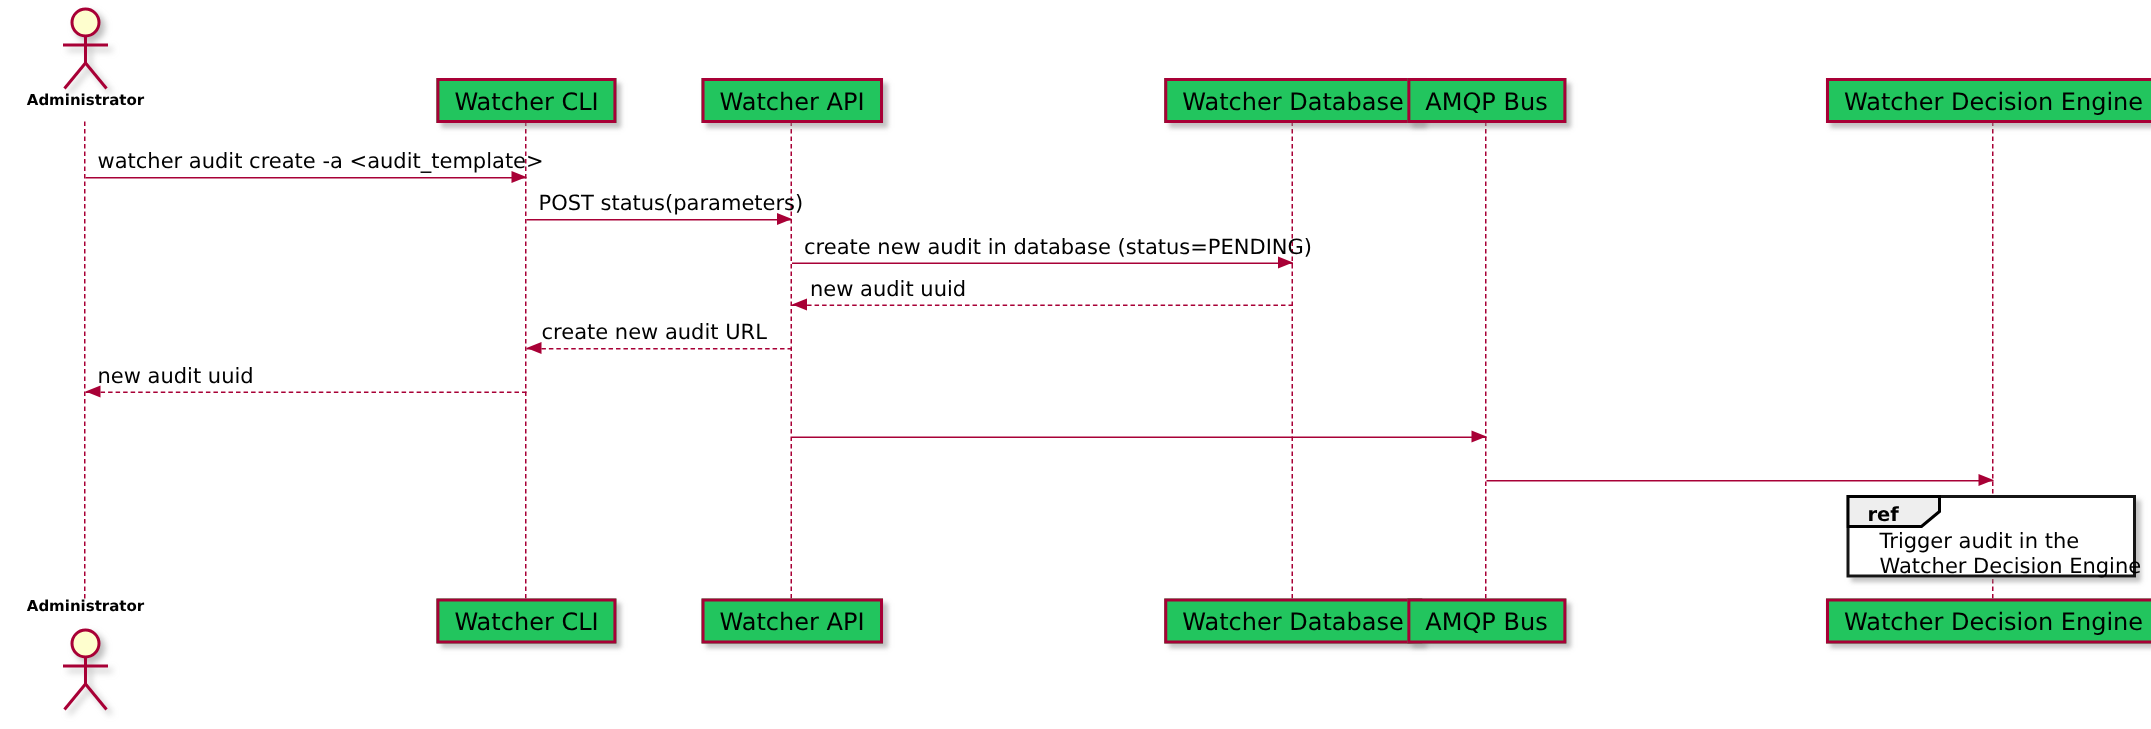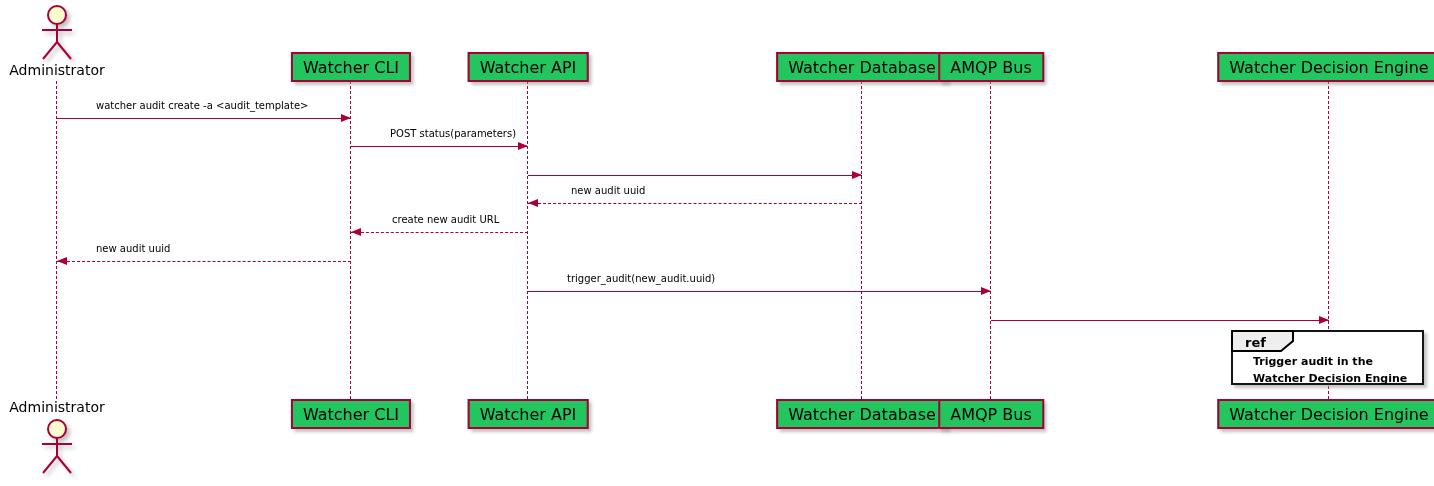--- a/index.html
+++ b/index.html
@@ -3,32 +3,32 @@
 <meta charset="utf-8">
 <style>
   html,body{margin:0;padding:0;background:#fff;}
   .diagram{position:relative;width:1434px;height:486px;background:#ffffff;
     font-family:"DejaVu Sans",sans-serif;color:#000;overflow:hidden;}
   .lifeline{position:absolute;top:81px;height:318px;width:0;border-left:1px dashed #A80036;}
   .pbox{position:absolute;height:30px;box-sizing:border-box;background:#22c55e;
     border:2px solid #A80036;display:flex;align-items:center;padding:0 10px;
     font-size:16px;white-space:nowrap;transform:translateX(-50%);
     box-shadow:3px 3px 3px rgba(145,145,145,.55);}
-  .actor-label{position:absolute;transform:translateX(-50%);font-size:14px;white-space:nowrap;}
+  .actor-label{position:absolute;transform:translateX(-50%);font-size:10px;white-space:nowrap;font-weight:bold;}
   .actor{position:absolute;filter:drop-shadow(3px 3px 2px rgba(145,145,145,.6));}
-  .msg-label{position:absolute;font-size:10px;white-space:nowrap;margin-left:31px;}
+  .msg-label{position:absolute;font-size:14px;white-space:nowrap;}
   .mline{position:absolute;height:0;border-top:1px solid #A80036;}
   .mline.dashed{border-top-style:dashed;}
   .ahead{position:absolute;width:0;height:0;border-top:4px solid transparent;border-bottom:4px solid transparent;}
   .ahead.right{border-left:10px solid #A80036;}
   .ahead.left{border-right:10px solid #A80036;}
   .refbox{position:absolute;left:1231px;top:330px;width:193px;height:55px;box-sizing:border-box;
     background:#ffffff;border:2px solid #151515;box-shadow:3px 3px 3px rgba(145,145,145,.55);}
   .reftag{position:absolute;left:-2px;top:-2px;}
-  .ref-body{position:absolute;left:20px;top:21px;font-size:11px;line-height:17px;white-space:nowrap;font-weight:bold;}
+  .ref-body{position:absolute;left:20px;top:21px;font-size:14px;line-height:17px;white-space:nowrap;}
 </style>
 </head>
 <body>
 
 <div class="diagram">
 
   <div class="lifeline" style="left:56px"></div>
   <div class="lifeline" style="left:350px"></div>
   <div class="lifeline" style="left:527px"></div>
   <div class="lifeline" style="left:861px"></div>
@@ -51,36 +51,36 @@
   <div class="pbox" style="left:1329px;top:52px">Watcher Decision Engine</div>
 
   <div class="msg-label" style="left:65px;top:100px">watcher audit create -a &lt;audit_template&gt;</div>
   <div class="mline" style="left:57px;width:294px;top:118px"></div>
   <div class="ahead right" style="left:341px;top:114px"></div>
 
   <div class="msg-label" style="left:359px;top:128px">POST status(parameters)</div>
   <div class="mline" style="left:351px;width:177px;top:146px"></div>
   <div class="ahead right" style="left:518px;top:142px"></div>
 
+  <div class="msg-label" style="left:536px;top:157px">create new audit in database (status=PENDING)</div>
   <div class="mline" style="left:528px;width:334px;top:175px"></div>
   <div class="ahead right" style="left:852px;top:171px"></div>
 
   <div class="msg-label" style="left:540px;top:185px">new audit uuid</div>
   <div class="mline dashed" style="left:528px;width:334px;top:203px"></div>
   <div class="ahead left" style="left:528px;top:199px"></div>
 
   <div class="msg-label" style="left:361px;top:214px">create new audit URL</div>
   <div class="mline dashed" style="left:351px;width:177px;top:232px"></div>
   <div class="ahead left" style="left:351px;top:228px"></div>
 
   <div class="msg-label" style="left:65px;top:243px">new audit uuid</div>
   <div class="mline dashed" style="left:57px;width:294px;top:261px"></div>
   <div class="ahead left" style="left:57px;top:257px"></div>
 
-  <div class="msg-label" style="left:536px;top:273px">trigger_audit(new_audit.uuid)</div>
   <div class="mline" style="left:528px;width:463px;top:291px"></div>
   <div class="ahead right" style="left:981px;top:287px"></div>
 
   <div class="mline" style="left:991px;width:338px;top:320px"></div>
   <div class="ahead right" style="left:1319px;top:316px"></div>
 
   <div class="refbox">
     <svg class="reftag" width="70" height="24">
       <path d="M1,1 H62 V11 L50,21 H1 Z" fill="#EEEEEE" stroke="#000000" stroke-width="2"></path>
       <text x="14" y="17" font-size="13" font-weight="bold" fill="#000000">ref</text>

